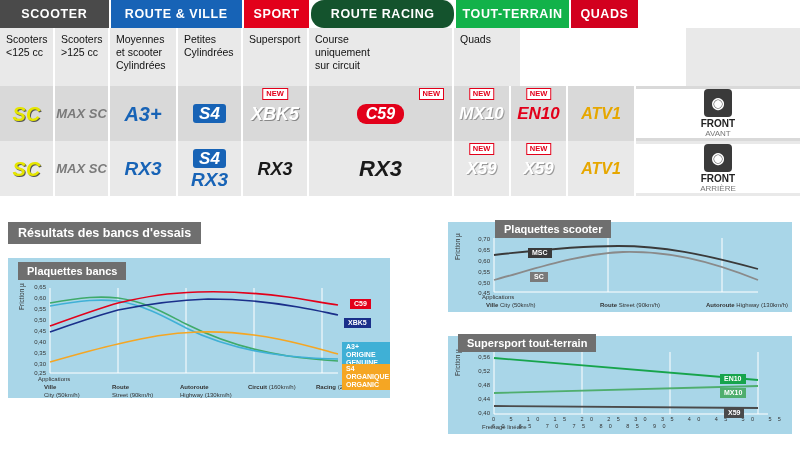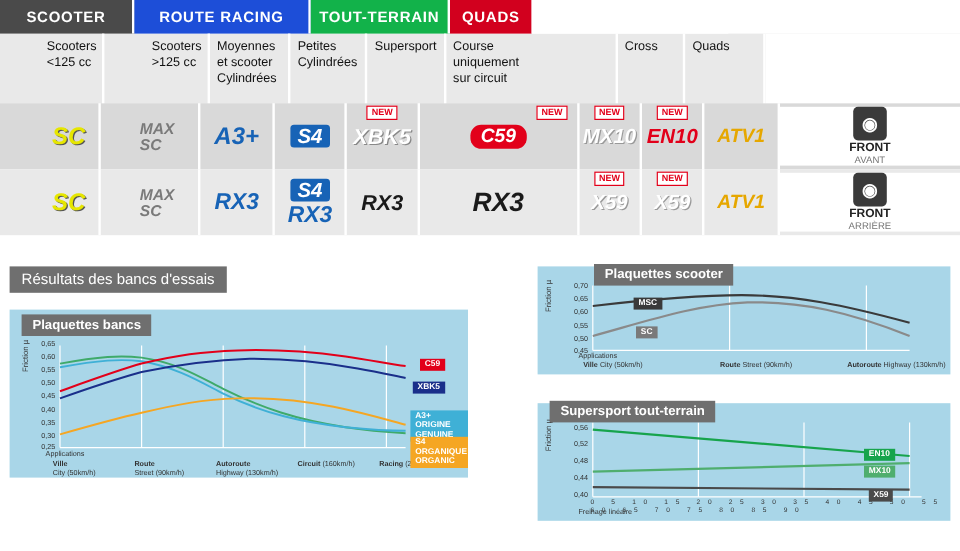--- a/index.html
+++ b/index.html
@@ -5,28 +5,28 @@
   html,body{margin:0;padding:0;}
   body{width:800px;height:459px;background:#ffffff;font-family:"Liberation Sans",sans-serif;overflow:hidden;position:relative;}
 
   
   .table-wrap{position:absolute;left:0;top:0;width:800px;height:196px;}
   .cat-row{display:flex;height:28px;}
   .cat{color:#fff;font-weight:bold;font-size:12.5px;letter-spacing:.6px;display:flex;align-items:center;justify-content:center;border-right:2px solid #fff;}
   .cat.scooter{background:#4a4a4a;width:110px;}
   .cat.route{background:#1763b6;width:133px;}
   .cat.sport{background:#e2001a;width:66px;}
-  .cat.racing{background:#1d4ed8;width:145px;}
+  .cat.racing{background:#14532d;width:145px;border-radius:13px;}
   .cat.tt{background:#12b24a;width:114px;}
   .cat.quads{background:#d2001e;width:68px;border-right:none;}
   .cat.blank{background:#ffffff;width:164px;border-right:none;}
 
   .sub-row{display:flex;height:58px;background:#e9e9e9;}
   .sub{font-size:10.5px;color:#111;padding:5px 5px 0 6px;line-height:1.25;border-right:2px solid #fff;box-sizing:border-box;}
-  .w55{width:55px;margin-left:33px;} .w68{width:68px;} .w65{width:65px;} .w66{width:66px;}
+  .w55{width:55px;} .w68{width:68px;} .w65{width:65px;} .w66{width:66px;}
   .w145{width:145px;} .w57{width:57px;} .w68b{width:68px;} .w164{width:164px;background:#fff;border-right:none;}
 
   .prod-row{display:flex;height:55px;background:#d9d9d9;align-items:center;}
   .prod-row.r2{background:#e9e9e9;height:55px;}
   .cell{height:100%;box-sizing:border-box;border-right:2px solid #fff;display:flex;flex-direction:column;align-items:center;justify-content:center;position:relative;}
   .cell.wide{width:145px;}
   .new-badge{position:absolute;top:2px;left:50%;transform:translateX(-50%);background:#fff;border:1px solid #e2001a;color:#e2001a;font-size:7.5px;font-weight:bold;padding:0 3px;line-height:10px;}
 
   .logo{font-style:italic;font-weight:bold;font-size:20px;line-height:1;}
   .sc{color:#e6e600;text-shadow:1px 1px 0 #555;}
@@ -43,21 +43,21 @@
   .x59{color:#fff;text-shadow:1px 1px 0 #999;font-size:17px;}
   .atv1{color:#e6a700;font-size:16px;}
 
   .fr-cell{width:164px;background:#fff;display:flex;align-items:center;justify-content:center;}
   .fr-box{display:flex;flex-direction:column;align-items:center;}
   .fr-icon{width:28px;height:28px;background:#3a3a3a;border-radius:4px;color:#fff;display:flex;align-items:center;justify-content:center;font-size:15px;font-weight:bold;}
   .fr-t1{font-size:10px;font-weight:bold;color:#222;margin-top:1px;}
   .fr-t2{font-size:8px;color:#777;}
 
   
-  .res-title{position:absolute;left:8px;top:222px;background:#6f6f6f;color:#fff;font-size:12.5px;font-weight:normal;padding:4px 10px;}
+  .res-title{position:absolute;left:8px;top:222px;background:#6f6f6f;color:#fff;font-size:12.5px;font-weight:bold;padding:4px 10px;}
 
   
   .panel{position:absolute;background:#a9d6e8;}
   .panel-label{position:absolute;background:#6f6f6f;color:#fff;font-size:11px;font-weight:bold;padding:3px 9px;z-index:6;}
   .axis-label{position:absolute;font-size:6.5px;color:#333;transform:rotate(-90deg);transform-origin:left top;white-space:nowrap;}
   .tick{position:absolute;font-size:6px;color:#333;text-align:right;}
   .xtick{position:absolute;font-size:6px;color:#333;line-height:1.25;}
   .xtick b{font-weight:bold;}
   .applic{position:absolute;font-size:6px;color:#333;}
   .curve-lbl{position:absolute;color:#fff;font-size:7px;font-weight:bold;padding:1px 4px;line-height:1.15;}
@@ -66,41 +66,42 @@
   #p2{left:448px;top:222px;width:344px;height:90px;}
   #p3{left:448px;top:336px;width:344px;height:98px;}
 </style>
 </head>
 <body>
 
 <div class="table-wrap">
 
   <div class="cat-row">
     <div class="cat scooter">SCOOTER</div>
+    <div class="cat route">ROUTE &amp; VILLE</div>
+    <div class="cat sport">SPORT</div>
     <div class="cat racing">ROUTE RACING</div>
     <div class="cat tt">TOUT-TERRAIN</div>
     <div class="cat quads">QUADS</div>
     <div class="cat blank"></div>
   </div>
 
   <div class="sub-row">
     <div class="sub w55" style="white-space:pre-line">Scooters
 &lt;125 cc</div>
     <div class="sub w55" style="white-space:pre-line">Scooters
 &gt;125 cc</div>
     <div class="sub w68" style="white-space:pre-line">Moyennes
 et scooter
 Cylindrées</div>
     <div class="sub w65" style="white-space:pre-line">Petites
 Cylindrées</div>
     <div class="sub w66" style="white-space:pre-line">Supersport</div>
     <div class="sub w145" style="white-space:pre-line">Course
 uniquement
 sur circuit</div>
-    <div class="sub w57" style="white-space:pre-line">Cross</div>
     <div class="sub w68b" style="white-space:pre-line">Quads</div>
     <div class="sub w164"></div>
   </div>
 
   <div class="prod-row">
     <div class="cell w55">
       <span class="logo sc">SC</span>
       </div>
     <div class="cell w55">
       <span class="logo maxsc">MAX SC</span>

